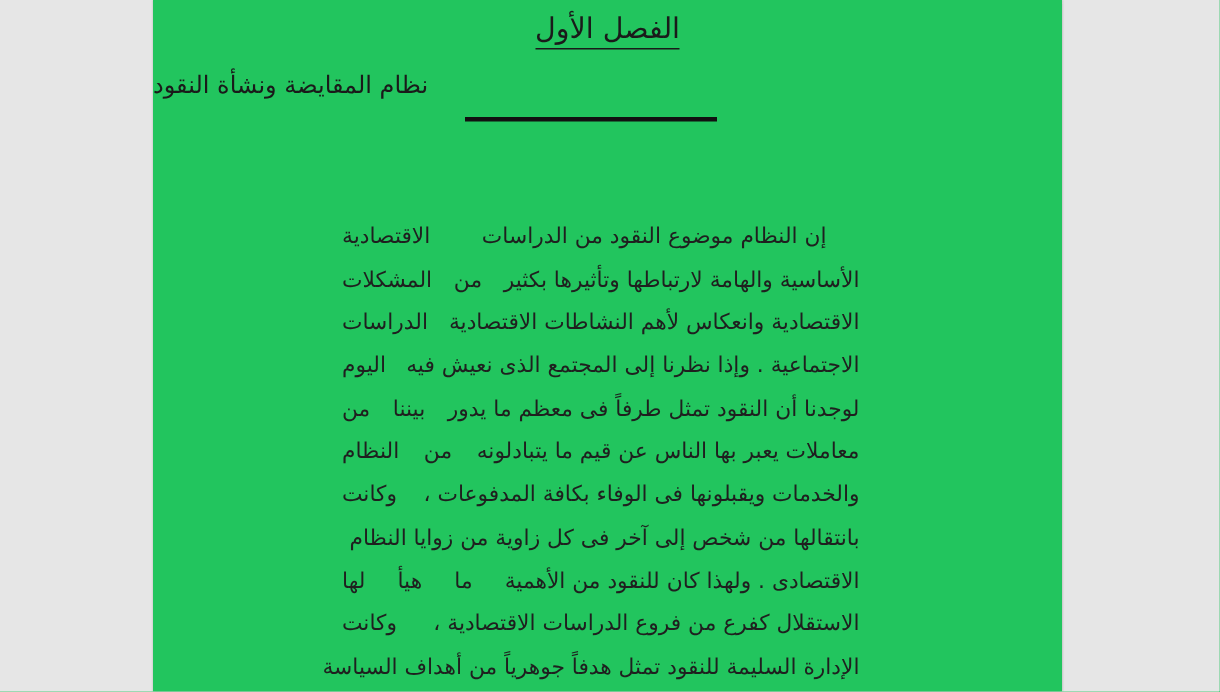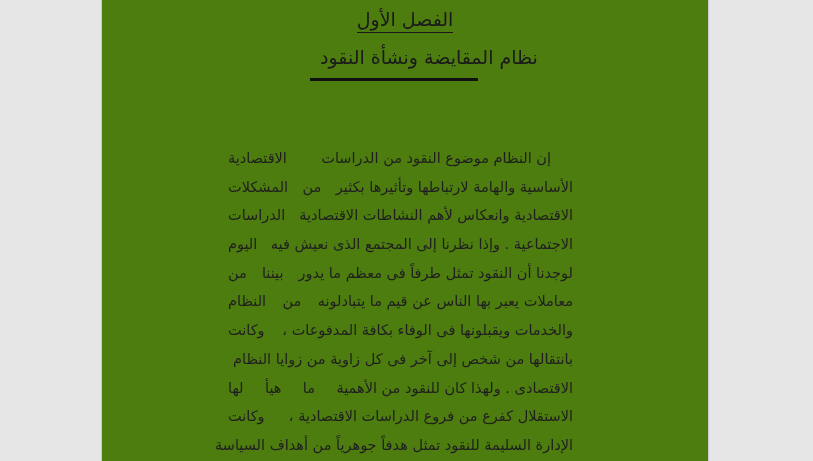--- a/index.html
+++ b/index.html
@@ -21,21 +21,21 @@
     background: #e6e6e6;
   }
 
   
   #page-sheet {
     position: absolute;
     left: 102px;
     top: 0;
     width: 606px;
     height: 461px;
-    background: #4d7c0f;
+    background: #22c55e;
     box-shadow: -1px 0 1px rgba(0,0,0,0.10), 1px 0 1px rgba(0,0,0,0.10);
   }
 
   
   .chapter-heading {
     position: absolute;
     left: 0;
     top: 6px;
     width: 606px;
     text-align: center;
@@ -48,23 +48,23 @@
   .chapter-heading .u {
     border-bottom: 1.5px solid #1a1a1a;
     padding-bottom: 2px;
   }
 
   .section-heading {
     position: absolute;
     left: 0;
     top: 43px;
     width: 654px;
-    text-align: center;
+    text-align: left;
     font-family: "DejaVu Sans", sans-serif;
-    font-size: 19px;
+    font-size: 16px;
     line-height: 28px;
     color: #1a1a1a;
     white-space: nowrap;
   }
 
   
   .heading-rule {
     position: absolute;
     left: 208px;
     top: 78px;

